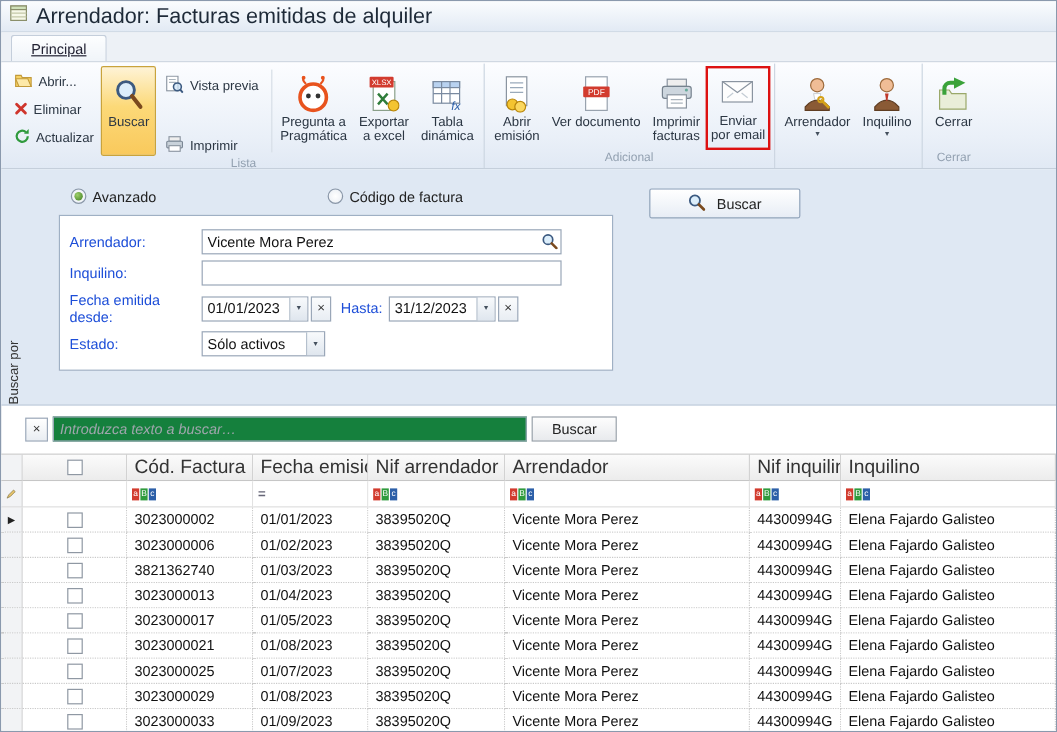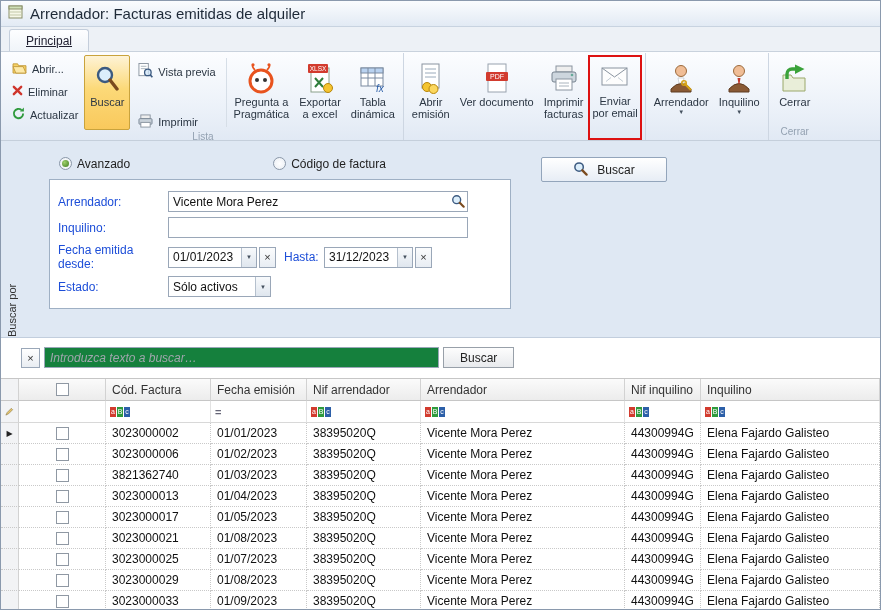--- a/index.html
+++ b/index.html
@@ -2,21 +2,21 @@
 <html><head>
 <meta charset="utf-8">
 <style>
   *{margin:0;padding:0;box-sizing:border-box;font-family:"Liberation Sans","DejaVu Sans",sans-serif;}
   html,body{width:881px;height:610px;}
   body{position:relative;overflow:hidden;background:#fff;border:1px solid #8a99ad;}
 
   
   .titlebar{position:absolute;top:0;left:0;right:0;height:26px;display:flex;align-items:center;gap:6px;
     padding:0 7px;background:linear-gradient(#fafcfe,#e2eaf4);border-bottom:1px solid #c8d3e0;
-    font-size:15px;color:#1e2a38;}
+    font-size:18px;color:#1e2a38;}
 
   
   .tabrow{position:absolute;top:26px;left:0;right:0;height:25px;background:#edf1f6;
     border-bottom:1px solid #c9d2dd;display:flex;align-items:flex-end;padding-left:8px;}
   .tab{height:22px;padding:4px 16px 3px;font-size:12px;color:#223;
     background:linear-gradient(#fdfeff,#f0f4f9);border:1px solid #c4cedb;border-bottom:none;
     border-radius:3px 3px 0 0;text-decoration:underline;}
 
   
   .ribbon{position:absolute;top:51px;left:0;right:0;height:89px;display:flex;
@@ -74,21 +74,21 @@
   .fsearch{width:395px;height:21px;border:1px solid #9aa7b8;font-size:12px;padding:0 5px;background:#15803d;outline:none;color:#111;}
   .fsearch::placeholder{color:#a0a6ad;font-style:italic;}
   .fbuscar{height:21px;padding:0 16px;border:1px solid #98a0a9;background:linear-gradient(#fdfdfd,#e8eaed);
     font-size:12px;color:#222;display:flex;align-items:center;}
 
   
   .grid{position:absolute;top:377px;left:0;right:0;bottom:0;border-top:1px solid #c6c6c6;font-size:12px;color:#111;}
   .grow{display:grid;grid-template-columns:18px 87px 105px 96px 114px 204px 76px minmax(0,1fr);}
   .gcell{display:flex;align-items:center;padding:0 6px;overflow:hidden;white-space:nowrap;}
   .ghead .gcell{background:linear-gradient(#fbfbfb,#ececec);border-right:1px solid #d2d2d2;
-    border-bottom:1px solid #c6c6c6;height:22px;font-size:12px;color:#333;}
+    border-bottom:1px solid #c6c6c6;height:22px;font-size:16px;color:#333;}
   .gfilter .gcell{background:#fff;border-right:1px solid #e2e2e2;border-bottom:1px solid #d8d8d8;
     height:22px;padding:0 4px;gap:2px;}
   .gdata .gcell{background:#fff;border-right:1px dotted #c9c9c9;border-bottom:1px dotted #c9c9c9;height:21px;}
   .indcell{justify-content:center;padding:0 !important;background:#f2f3f5 !important;
     border-right:1px solid #d2d2d2 !important;font-size:8px;color:#222;}
   .cbcell{justify-content:center;}
   .cb{width:13px;height:13px;border:1px solid #8f98a3;background:#fff;display:inline-block;}
   .abc{display:inline-flex;gap:1px;}
   .abc i{font-style:normal;font-size:7px;line-height:10px;width:6px;height:10px;text-align:center;color:#fff;display:block;}
   .abc .ra{background:#d23b2e;} .abc .rb{background:#2f9a3d;} .abc .rc{background:#2c5fa8;}
@@ -259,20 +259,21 @@
               <rect x="2" y="3" width="25" height="17" fill="#fdfdfd" stroke="#8a94a0"></rect>
               <path d="M2 3l12.5 9L27 3" fill="none" stroke="#8a94a0"></path>
               <line x1="6" y1="16.5" x2="11" y2="12.5" stroke="#c3ccd4"></line>
               <line x1="18" y1="12.5" x2="23" y2="16.5" stroke="#c3ccd4"></line>
             </svg>
           </span>
         <span class="blbl">Enviar
 por email</span>
       </div>
     </div>
+    <div class="rgroup-label">Adicional</div>
   </div>
 
   <div class="rgroup">
     <div class="rgroup-body">
       <div class="bigbtn">
         <span class="bicon">
             <svg width="26" height="30" viewBox="0 0 26 30">
               <circle cx="13" cy="8" r="5.5" fill="#f0bd96" stroke="#9c6a3c"></circle>
               <path d="M3 26q10-11 20 0v3H3z" fill="#8a5a35" stroke="#5f3d22"></path>
               <path d="M10 15h6l-1 5h-4z" fill="#fff" stroke="#b7bcc2" stroke-width="0.6"></path>

